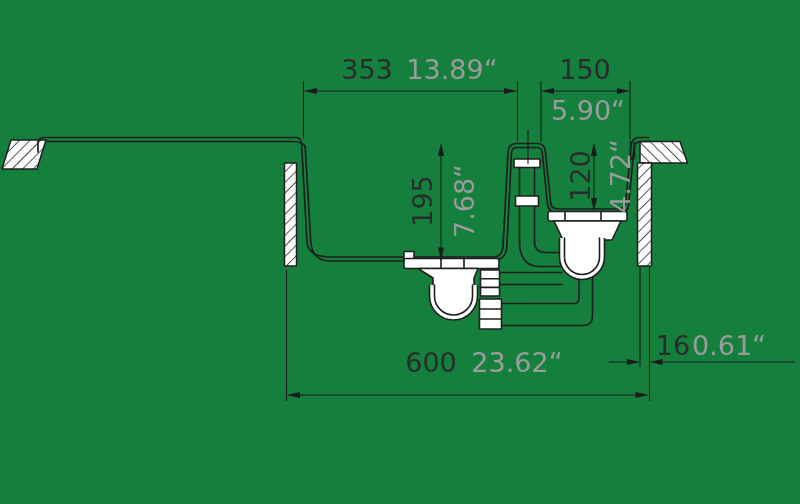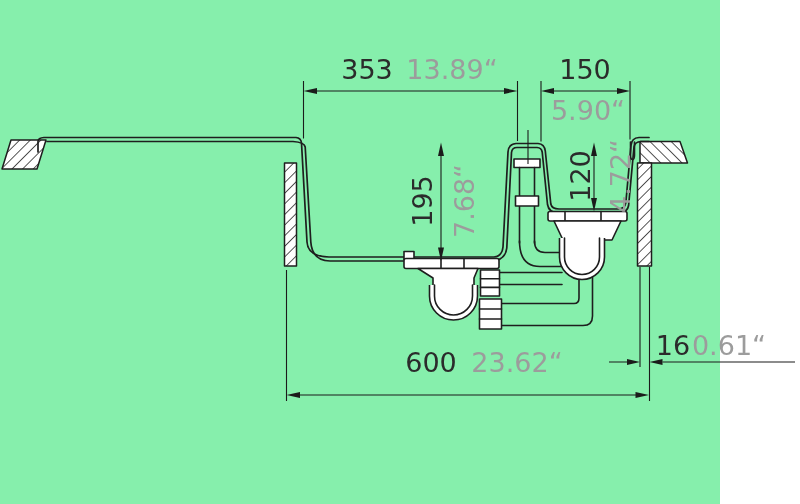--- a/index.html
+++ b/index.html
@@ -1,16 +1,16 @@
 <!DOCTYPE html>
 <html><head>
 <meta charset="utf-8">
 <style>
   html,body{margin:0;padding:0;background:#ffffff;}
-  .stage{width:720px;height:504px;background:#86efac;position:relative;}
+  .stage{width:800px;height:504px;background:#15803d;position:relative;}
   svg{display:block;}
   .outline{fill:none;stroke:#1e1e1e;stroke-width:1.7;stroke-linejoin:round;stroke-linecap:round;}
   .part{fill:#ffffff;stroke:#1e1e1e;stroke-width:1.6;stroke-linejoin:round;}
   .partline{fill:none;stroke:#1e1e1e;stroke-width:1.6;stroke-linejoin:round;stroke-linecap:round;}
   .hatchshape{stroke:#1e1e1e;stroke-width:1.5;stroke-linejoin:round;}
   .dimline{fill:none;stroke:#1b1b1b;stroke-width:1.1;}
   .arrow{fill:#1b1b1b;stroke:none;}
   .dim-mm{font-family:"DejaVu Sans","Liberation Sans",sans-serif;font-size:27px;fill:#2b2b2b;}
   .dim-in{font-family:"DejaVu Sans","Liberation Sans",sans-serif;font-size:27px;fill:#9c9c9c;}
   text{text-anchor:middle;}

